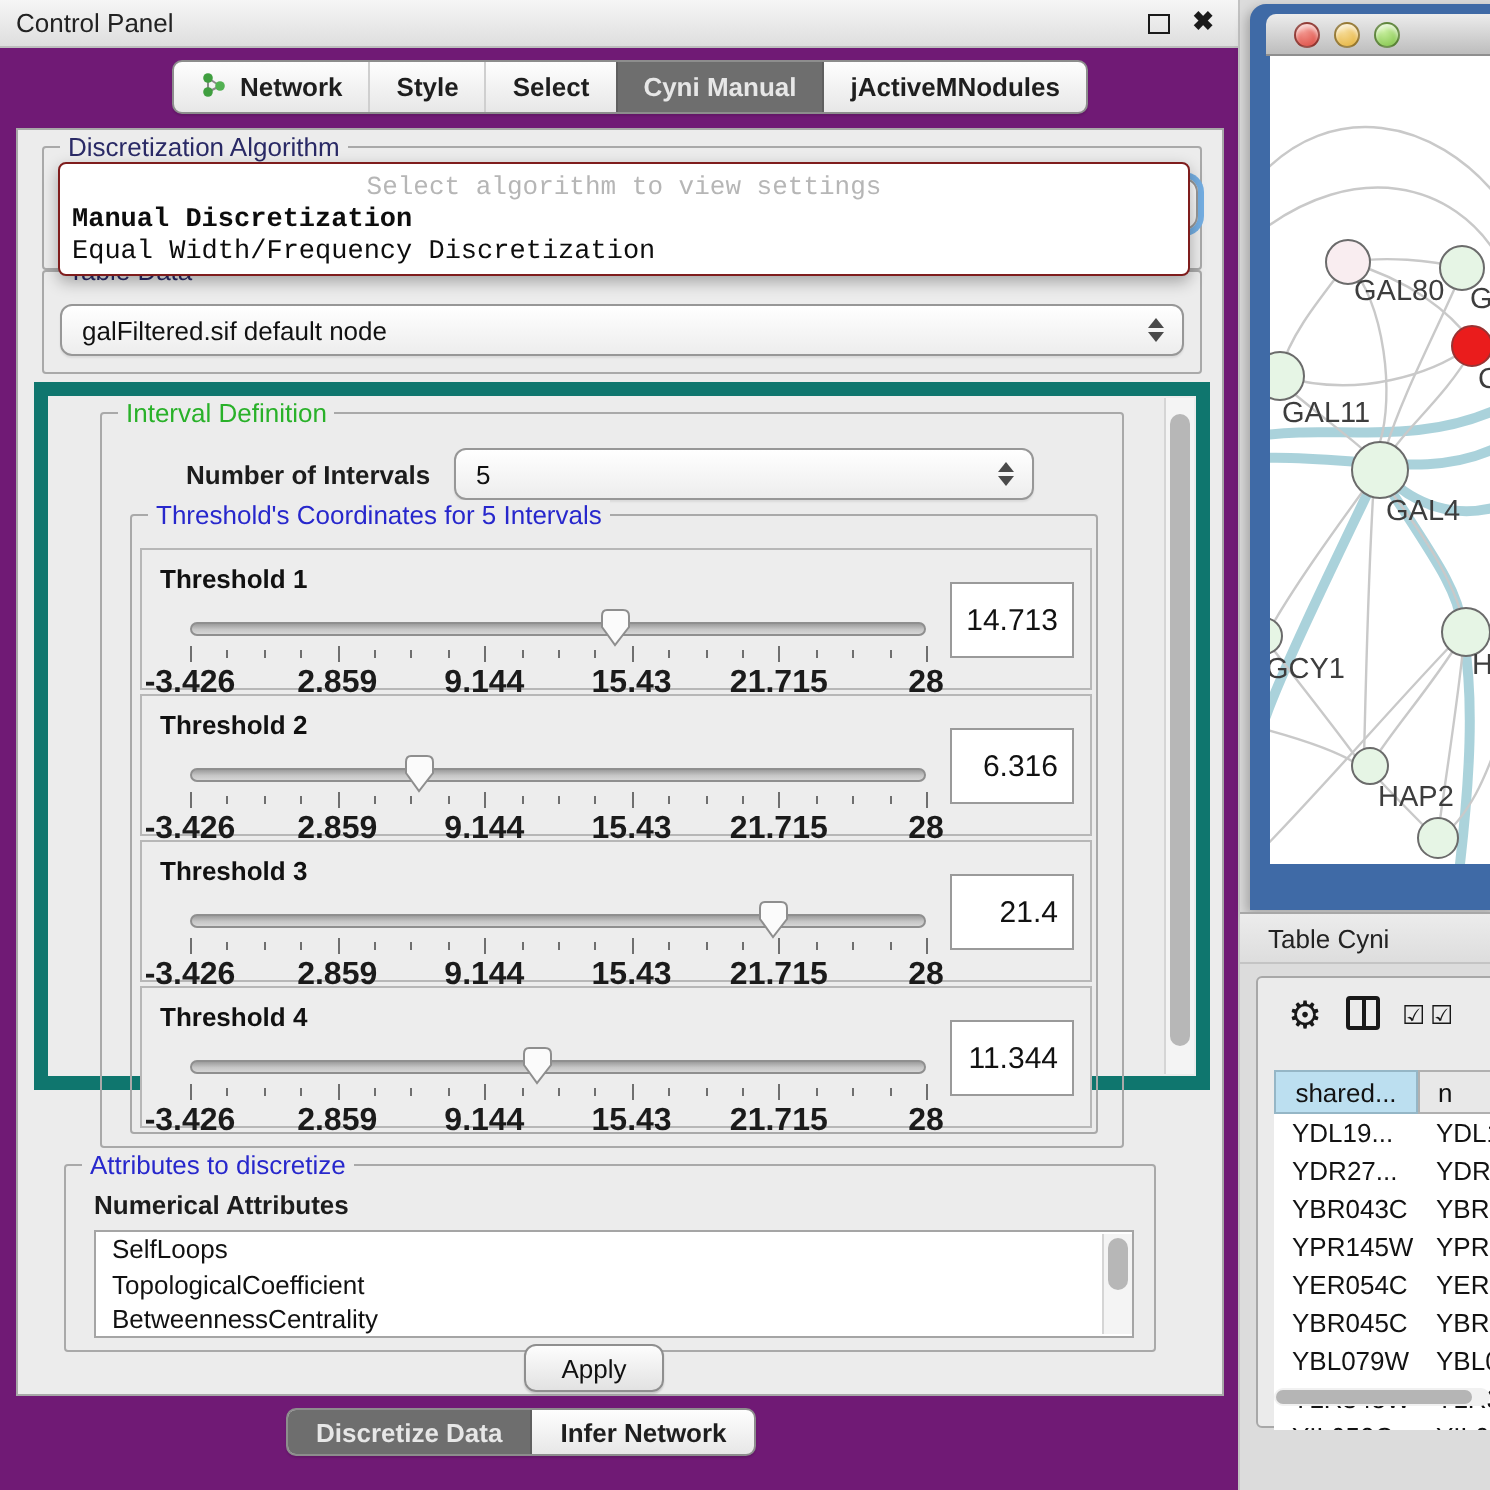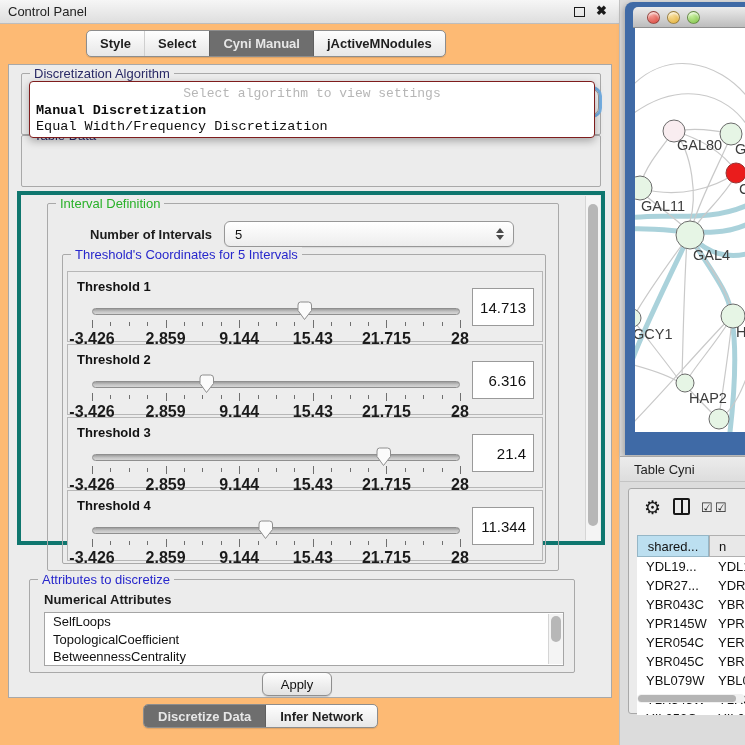--- a/index.html
+++ b/index.html
@@ -6,21 +6,21 @@
   html,body { width:745px; height:745px; }
   body {
     font-family:"Liberation Sans", sans-serif;
     background:#dcdcdc;
     position:relative; overflow:hidden;
     color:#1c1c1c; font-size:13px;
   }
   .abs { position:absolute; }
 
   
-  #control-window { left:0; top:0; width:620px; height:745px; background:#fdba74; border-right:1px solid #c2c2c2; }
+  #control-window { left:0; top:0; width:620px; height:745px; background:#701a75; border-right:1px solid #c2c2c2; }
   #cw-titlebar { left:0; top:0; width:100%; height:24px;
     background:linear-gradient(#f6f6f6,#dedede); border-bottom:1px solid #bdbdbd; }
   #cw-title { left:8px; top:4px; font-size:13px; color:#222; }
   #float-btn { right:34px; top:7px; width:11px; height:10px; border:1.5px solid #1a1a1a; background:transparent; }
   #close-btn { right:12px; top:3px; font-size:13px; font-weight:bold; color:#1a1a1a; cursor:default; }
 
   .segmented { display:flex; height:27px; border:1px solid #8d8d8d; border-radius:5px;
     overflow:hidden; background:linear-gradient(#fefefe,#e7e7e7);
     box-shadow:0 1px 1px rgba(0,0,0,0.12); }
   .seg { display:flex; align-items:center; gap:5px; padding:0 13px; font-size:13px; font-weight:600;
@@ -59,21 +59,21 @@
   
   #algo-popup { left:20px; top:16px; width:566px; height:57px; background:#ffffff;
     border:1px solid #7f1d1d; border-radius:4px; box-shadow:0 3px 8px rgba(0,0,0,0.3); z-index:5;font-family:Liberation Mono, monospace; }
   #algo-popup .hint { position:absolute; top:4px; left:0; width:100%; text-align:center;
     color:#b6b6b6; font-size:13px; }
   #algo-popup .opt { position:absolute; left:6px; font-size:13.5px; color:#0d0d0d; white-space:nowrap; }
   #algo-popup .opt.b { font-weight:bold; top:21px; }
   #algo-popup .opt.n { top:37px; }
 
   
-  #scrollpanel { left:8px; top:126px; width:588px; height:354px; border:4px solid #0f766e; background:#ececec; }
+  #scrollpanel { left:8px; top:126px; width:588px; height:354px; border:7px solid #0f766e; background:#ececec; }
   .vscroll { position:absolute; top:1px; bottom:1px; width:15px; background:#f4f4f4; border-left:1px solid #d5d5d5; }
   .vscroll .thumb { position:absolute; left:2px; width:10px; border-radius:6px; background:#b7b7b7; }
 
   
   .threshold-box { position:absolute; left:4px; width:476px; height:71px; background:#ededed;
     border:1px solid #b7b7b7; }
   .th-label { position:absolute; left:9px; top:7px; font-weight:bold; font-size:13px; color:#111; }
   .slider-zone { position:absolute; left:24px; top:32px; width:368px; height:34px; }
   .slider-track { position:absolute; left:0; top:4px; width:100%; height:7px; border-radius:4px;
     background:linear-gradient(#9d9d9d,#c6c6c6 55%,#d6d6d6); border:1px solid #8f8f8f; }
@@ -145,20 +145,31 @@
 <div class="abs" id="control-window">
 
   <div class="abs" id="cw-titlebar">
     <span class="abs" id="cw-title">Control Panel</span>
     <span class="abs" id="float-btn"></span>
     <span class="abs" id="close-btn">✖</span>
   </div>
 
   <div class="abs segmented" id="top-tabs">
       <div class="seg">
+        <span><svg class="net-icon" viewBox="0 0 15 15">
+            <line x1="4" y1="4" x2="10" y2="8" stroke="#8a8a8a"></line>
+            <line x1="4" y1="11" x2="10" y2="8" stroke="#8a8a8a"></line>
+            <line x1="4" y1="4" x2="4" y2="11" stroke="#8a8a8a"></line>
+            <circle cx="4" cy="4" r="2.4" fill="#3f9e3f"></circle>
+            <circle cx="10" cy="8" r="2.4" fill="#52b152"></circle>
+            <circle cx="4" cy="11" r="2.4" fill="#3f9e3f"></circle>
+          </svg></span>
+        <span>Network</span>
+      </div>
+      <div class="seg">
         <span>Style</span>
       </div>
       <div class="seg">
         <span>Select</span>
       </div>
       <div class="seg sel">
         <span>Cyni Manual</span>
       </div>
       <div class="seg">
         <span>jActiveMNodules</span>
@@ -173,20 +184,27 @@
     <div class="abs" id="focus-fragment"></div>
 
     <div class="abs" id="algo-popup">
       <div class="hint">Select algorithm to view settings</div>
       <div class="opt b">Manual Discretization</div>
       <div class="opt n">Equal Width/Frequency Discretization</div>
     </div>
 
     <div class="groupbox" style="left:12px; top:70px; width:580px; height:52px;">
       <span class="group-label lbl-navy">Table Data</span>
+      <div class="combo" style="left:8px; top:16px; width:562px;">
+        <span>galFiltered.sif default node</span>
+        <span class="stepper">
+            <i class="up"></i>
+            <i class="dn"></i>
+          </span>
+      </div>
     </div>
 
     <div class="abs" id="scrollpanel">
       <div class="vscroll" style="right:1px;">
         <div class="thumb" style="top:8px; bottom:14px;"></div>
       </div>
 
       <div class="groupbox" style="left:26px; top:8px; width:512px; height:368px;">
         <span class="group-label lbl-green">Interval Definition</span>
 

